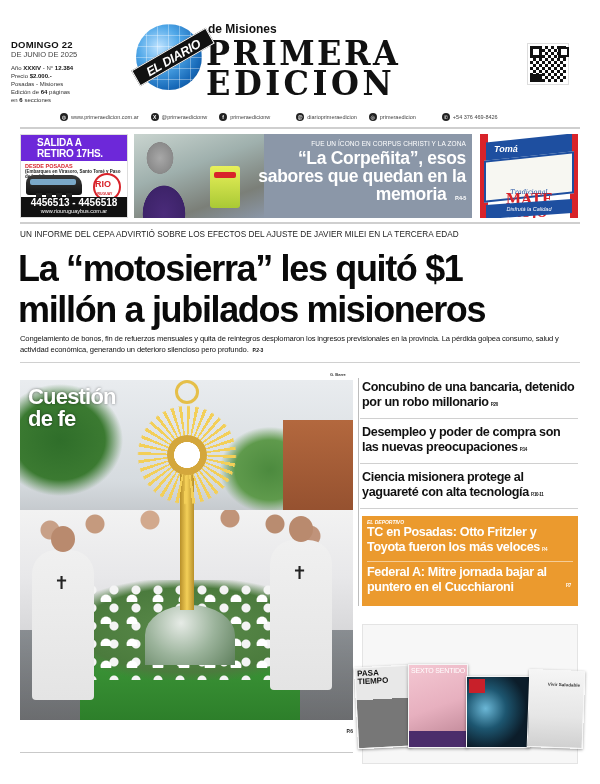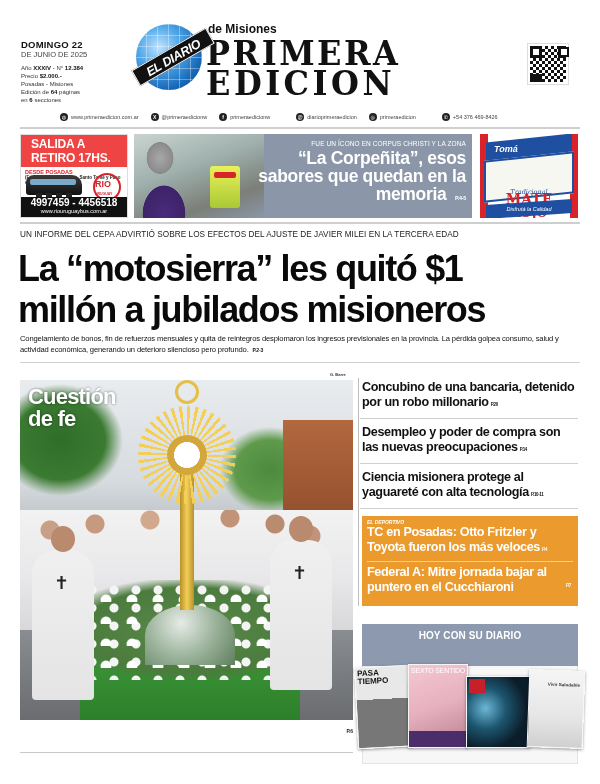--- a/index.html
+++ b/index.html
@@ -1,21 +1,21 @@
 <!DOCTYPE html>
 <html><head>
 <meta charset="utf-8">
 <style>
   * { box-sizing: border-box; margin: 0; padding: 0; }
   html, body { width: 600px; height: 784px; background: #ffffff; overflow: hidden; }
   body { font-family: "Liberation Sans", "DejaVu Sans", sans-serif; color: #111; position: relative; }
 
   
   .masthead { position: absolute; left: 0; top: 0; width: 600px; height: 104px; }
-  .dateblock { position: absolute; left: 21px; top: 40px; width: 110px; line-height: 1.15; }
+  .dateblock { position: absolute; left: 11px; top: 40px; width: 110px; line-height: 1.15; }
   .dateblock .day { font-weight: 700; font-size: 9.5px; color: #111; letter-spacing: 0.2px; }
   .dateblock .date { font-size: 7.5px; color: #444; margin-bottom: 4px; }
   .dateblock .meta { font-size: 6px; color: #333; line-height: 1.35; }
   .dateblock .meta b { color: #111; }
 
   .logo { position: absolute; left: 136px; top: 20px; width: 320px; height: 78px; }
   .globe { position: absolute; left: 0; top: 4px; width: 66px; height: 66px; border-radius: 50%;
     background: radial-gradient(circle at 35% 35%, #bfe3ff 0%, #4fa7e8 35%, #1769b8 70%, #0a3d78 100%);
     overflow: hidden; }
   .globe::before { content: ""; position: absolute; inset: 0; border-radius: 50%;
@@ -43,21 +43,21 @@
 
   
   .social { position: absolute; left: 60px; top: 110px; width: 480px; height: 14px; display: flex; align-items: center; gap: 12px; }
   .soc { display: flex; align-items: center; gap: 3px; font-size: 5.5px; color: #444; white-space: nowrap; }
   .soc .ic { width: 8px; height: 8px; border-radius: 50%; background: #222; color: #fff; font-size: 5px;
     display: flex; align-items: center; justify-content: center; font-weight: 700; }
   .rule { position: absolute; left: 20px; width: 560px; height: 2px; background: #cfcfcf; }
 
   
   .ad-bus { position: absolute; left: 20px; top: 134px; width: 108px; height: 84px; background: #fff; border: 1px solid #ddd; overflow: hidden; }
-  .ad-bus .band { background: #ef4444; color: #fff; font-weight: 900; font-size: 12px; padding: 2px 10px; letter-spacing: -0.2px; }
+  .ad-bus .band { background: #6d28d9; color: #fff; font-weight: 900; font-size: 10px; padding: 2px 16px; letter-spacing: -0.2px; }
   .ad-bus .from { font-size: 5.5px; color: #d8232a; font-weight: 700; padding: 2px 4px 0; }
   .ad-bus .from2 { font-size: 4.5px; color: #222; padding: 0 4px; line-height: 1.2; font-weight: 700; }
   .ad-bus .bus { position: absolute; left: 5px; top: 40px; width: 56px; height: 20px; background: linear-gradient(#3b3b3b, #111);
     border-radius: 8px 10px 3px 3px; }
   .ad-bus .bus::before { content: ""; position: absolute; left: 4px; top: 4px; width: 46px; height: 6px; background: #7aa8c8; border-radius: 2px; }
   .ad-bus .bus::after { content: ""; position: absolute; left: 8px; bottom: -3px; width: 40px; height: 5px;
     background: radial-gradient(circle, #222 60%, transparent 62%) 0 0/10px 5px repeat-x; }
   .ad-bus .rio { position: absolute; left: 72px; top: 38px; width: 28px; height: 28px; border-radius: 50%; border: 2px solid #d8232a;
     color: #d8232a; font-size: 9px; font-weight: 900; text-align: left; line-height: 18px; }
   .ad-bus .rio small { display: block; font-size: 3.5px; line-height: 3px; font-weight: 700; }
@@ -228,21 +228,21 @@
 </div>
 <div class="rule" style="top:127px"></div>
 
 <div class="ad-bus">
   <div class="band">SALIDA A RETIRO 17HS.</div>
   <div class="from">DESDE POSADAS</div>
   <div class="from2">(Embarques en Virasoro, Santo Tomé y Paso de los Libres)</div>
   <div class="bus"></div>
   <div class="rio"><span>RIO</span><small>URUGUAY</small></div>
   <div class="phones">
-    <div class="p">4997459 - 4456518</div>
+    <div class="p">4456513 - 4456518</div>
     <div class="w">www.riouruguaybus.com.ar</div>
   </div>
 </div>
 
 <div class="promo">
   <div class="photo">
       <div class="bag"></div>
     </div>
   <div class="kicker">FUE UN ÍCONO EN CORPUS CHRISTI Y LA ZONA</div>
   <div class="title"><span>“La Corpeñita”, esos sabores que quedan en la memoria</span> <span class="pg">P.4-5</span></div>
@@ -304,21 +304,20 @@
 
 <div class="sport">
   <div class="sec">EL DEPORTIVO</div>
   <div class="t"><span>TC en Posadas: Otto Fritzler y Toyota fueron los más veloces</span><span class="pg">P.4</span></div>
   <div class="sep"></div>
   <div class="t t2"><span>Federal A: Mitre jornada bajar al puntero en el Cucchiaroni</span><span class="pg">P.7</span></div>
 </div>
 
 <div class="extras-card"></div>
 <div class="extras">
-  <div class="hdr">HOY CON SU DIARIO</div>
   <div class="mag pasa">
       <div class="lbl">PASA TIEMPO</div>
     </div>
   <div class="mag sexto">
       <div class="lbl">SEXTO SENTIDO</div>
       <div class="bar"></div>
     </div>
   <div class="mag sci">
       <div class="logo-box"></div>
     </div>

